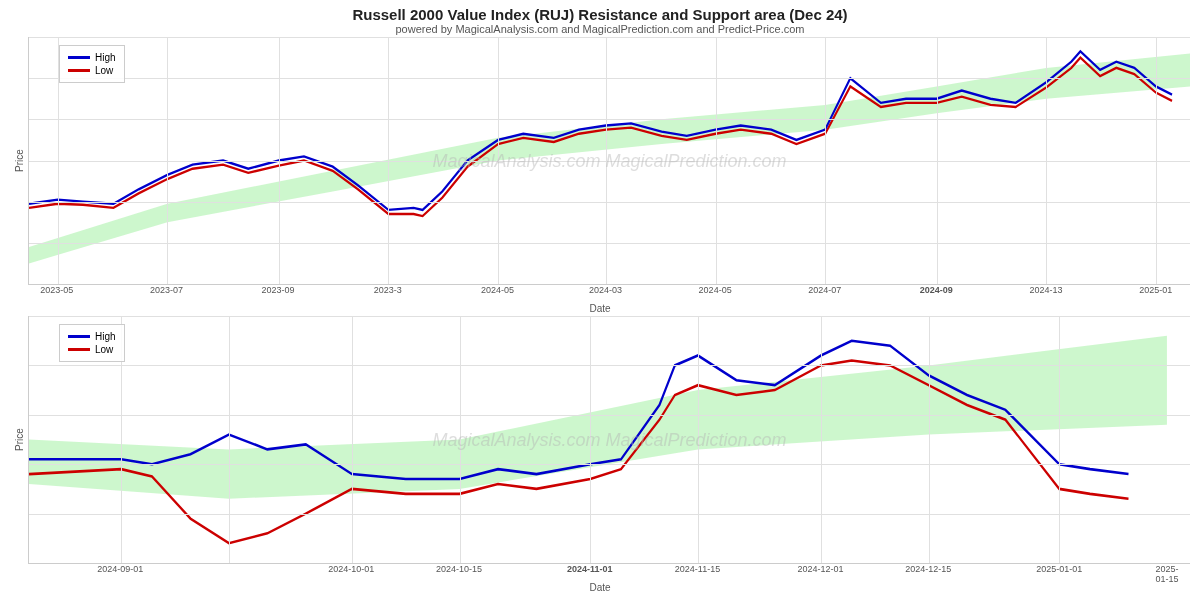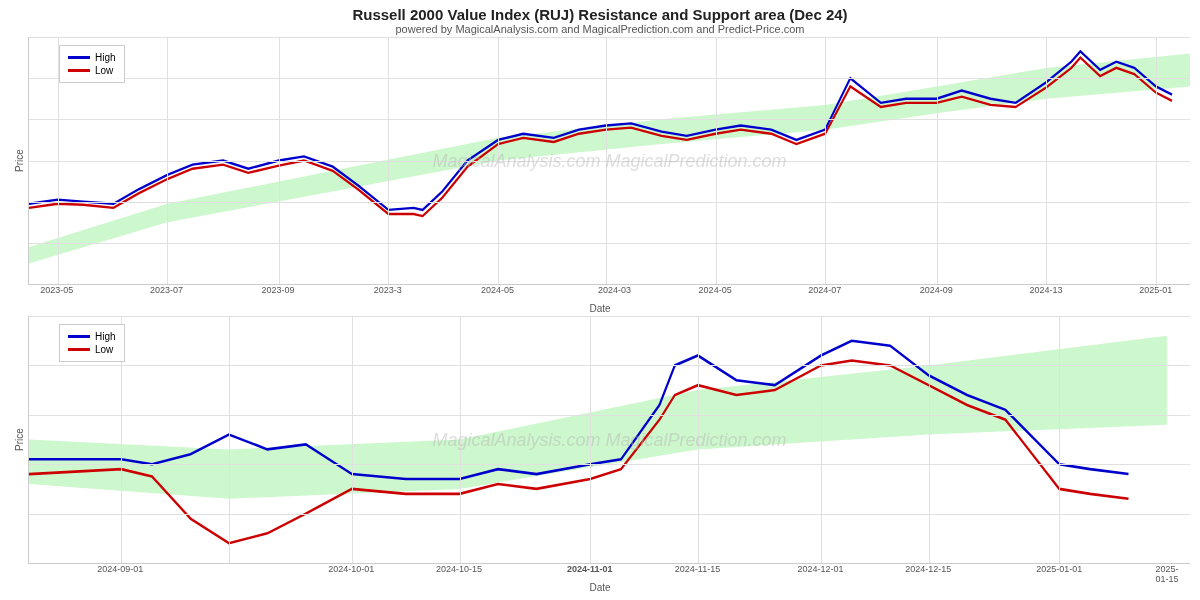--- a/index.html
+++ b/index.html
@@ -195,24 +195,24 @@
               </div>
   </div>
           </div>
       </div>
       <div class="x-axis-area" id="x-axis-1" style="position: relative; margin-left: 18px;">
           <span class="x-label" style="position: absolute; left: 2.47678%; transform: translateX(-50%);">2023-05</span>
           <span class="x-label" style="position: absolute; left: 11.9195%; transform: translateX(-50%);">2023-07</span>
           <span class="x-label" style="position: absolute; left: 21.517%; transform: translateX(-50%);">2023-09</span>
           <span class="x-label" style="position: absolute; left: 30.9598%; transform: translateX(-50%);">2023-3</span>
           <span class="x-label" style="position: absolute; left: 40.4025%; transform: translateX(-50%);">2024-05</span>
-          <span class="x-label" style="position: absolute; left: 49.6904%; transform: translateX(-50%); margin-left: 9px;">2024-03</span>
+          <span class="x-label" style="position: absolute; left: 49.6904%; transform: translateX(-50%);">2024-03</span>
           <span class="x-label" style="position: absolute; left: 59.1331%; transform: translateX(-50%);">2024-05</span>
           <span class="x-label" style="position: absolute; left: 68.5759%; transform: translateX(-50%);">2024-07</span>
-          <span class="x-label" style="position: absolute; left: 78.1734%; transform: translateX(-50%);">2024-09</span>
+          <span class="x-label" style="position: absolute; left: 78.1734%; transform: translateX(-50%); font-weight: bold;">2024-09</span>
           <span class="x-label" style="position: absolute; left: 87.6161%; transform: translateX(-50%);">2024-13</span>
           <span class="x-label" style="position: absolute; left: 97.0588%; transform: translateX(-50%);">2025-01</span>
         </div>
       <div class="x-axis-title">Date</div>
     </div>
 
     <div class="chart-wrapper">
       <div class="chart-area">
         <div class="y-axis-label">Price</div>
         <div class="chart-inner" id="chart2-inner">

